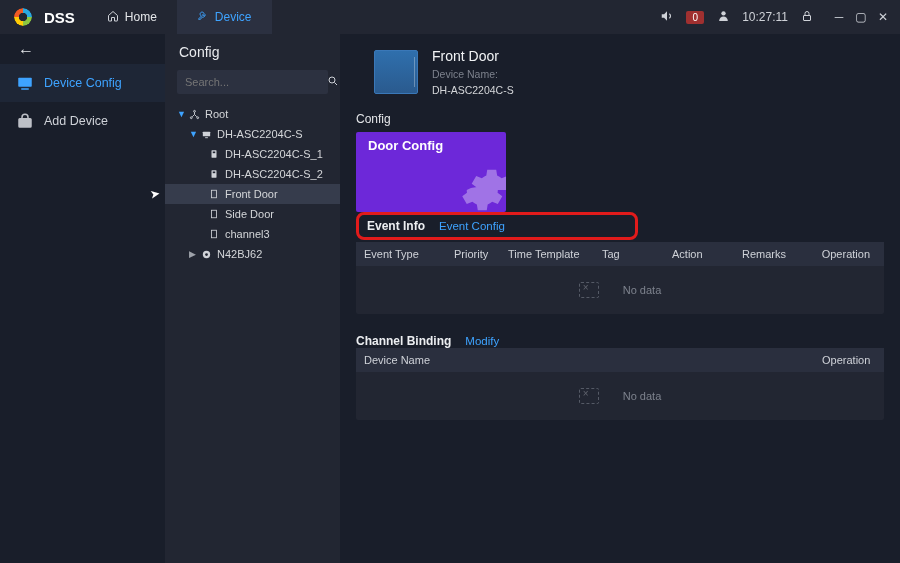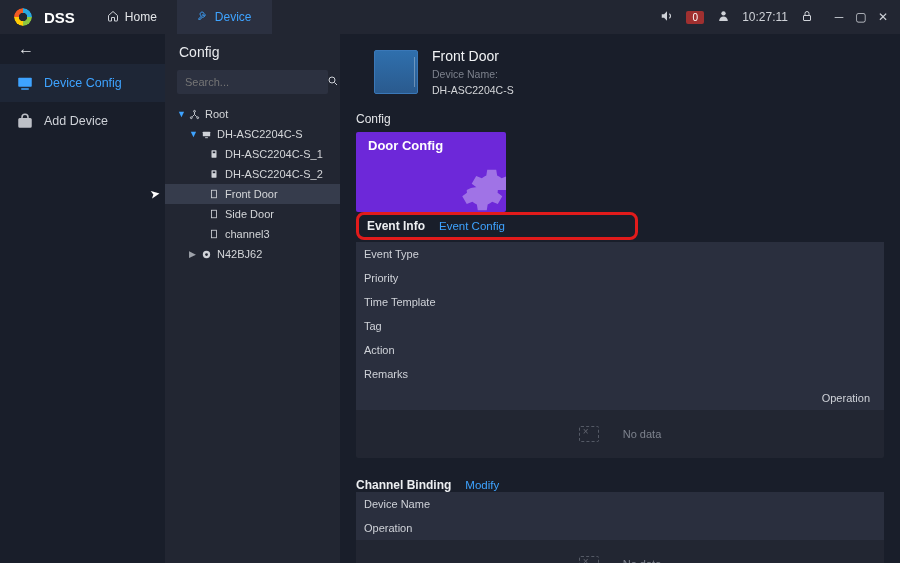--- a/index.html
+++ b/index.html
@@ -55,21 +55,21 @@
   .tile-gear { position: absolute; right: -8px; bottom: -8px; opacity: .35; }
   .tile-gear svg { width: 54px; height: 54px; }
 
   .subsection { display: flex; align-items: center; gap: 14px; margin-bottom: 0; }
   .subsection .title { font-weight: 600; color: #eceef1; font-size: 12px; }
   .subsection .link { color: #3ea3ff; font-size: 11.5px; cursor: pointer; }
 
   .highlight-box { border: 3px solid #e11b1b; border-radius: 8px; padding: 4px 8px; margin-bottom: 2px; width: 282px;}
 
   .table { background: #222632; border-radius: 2px; margin-bottom: 20px; }
-  .thead { display: flex; background: #2a2f3e; color: #cfd2d8; font-size: 11px; flex-direction: column; }
+  .thead { display: flex; background: #2a2f3e; color: #cfd2d8; font-size: 11px; }
   .thead > div { padding: 6px 8px; }
   .nodata { height: 48px; display: flex; align-items: center; justify-content: center; gap: 24px; color: #7d828d; font-size: 11px; }
   .nodata-icon { width: 20px; height: 16px; border: 1px dashed #555a66; border-radius: 2px; position: relative; }
   .nodata-icon::before { content: "×"; position: absolute; left: 3px; top: -1px; font-size: 10px; color: #60646e; }
 
   .t1 .c1{width:90px}.t1 .c2{width:54px}.t1 .c3{width:94px}.t1 .c4{width:70px}.t1 .c5{width:70px}.t1 .c6{width:70px}.t1 .c7{flex:1;text-align:right;padding-right:14px}
   .t2 .c1{width:130px}.t2 .c2{flex:1}.t2 .c3{width:70px;text-align:right;padding-right:14px}
 
   .cursor { position:absolute; left:150px; top:187px; font-size:12px; color:#fff; pointer-events:none; transform: rotate(-10deg);}
 </style>

